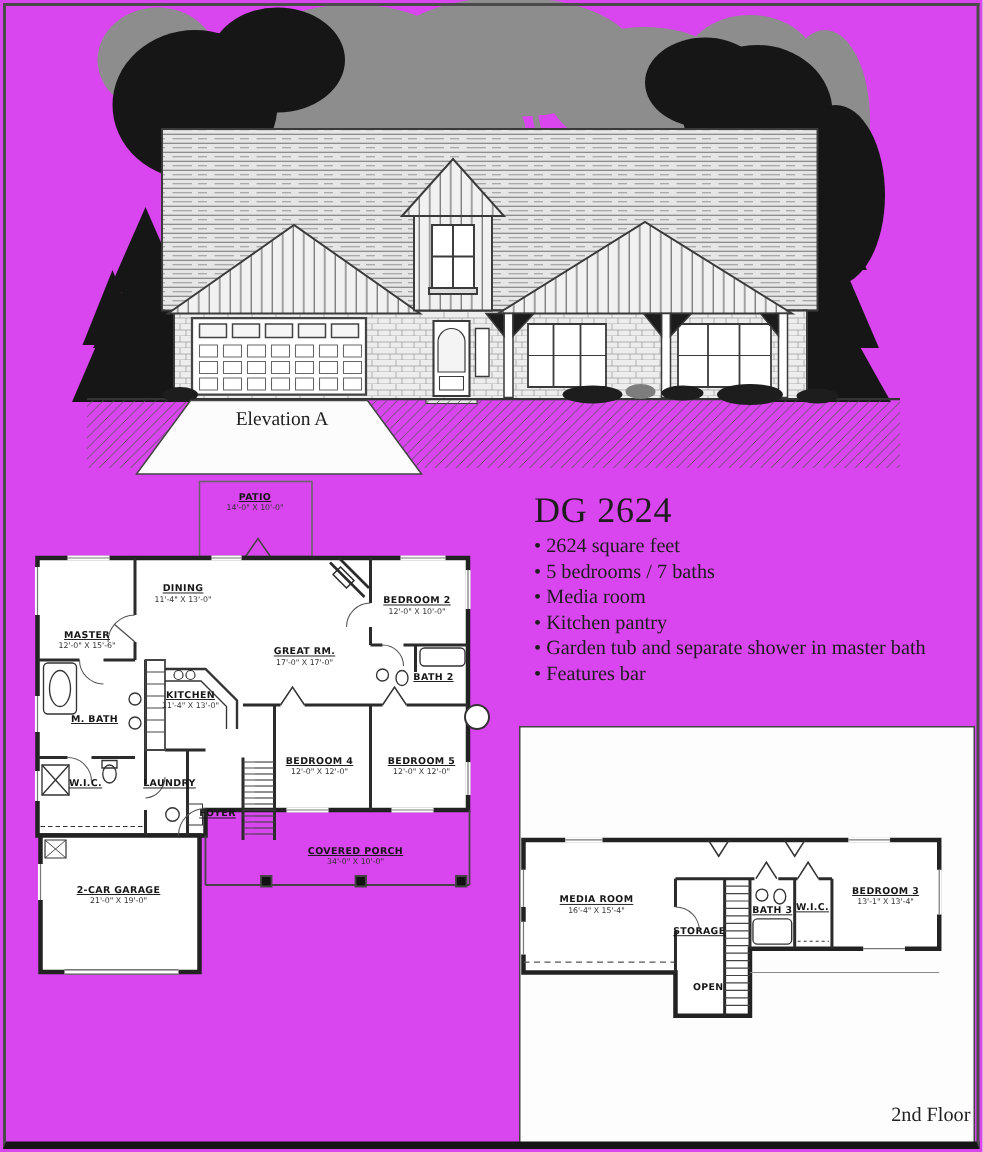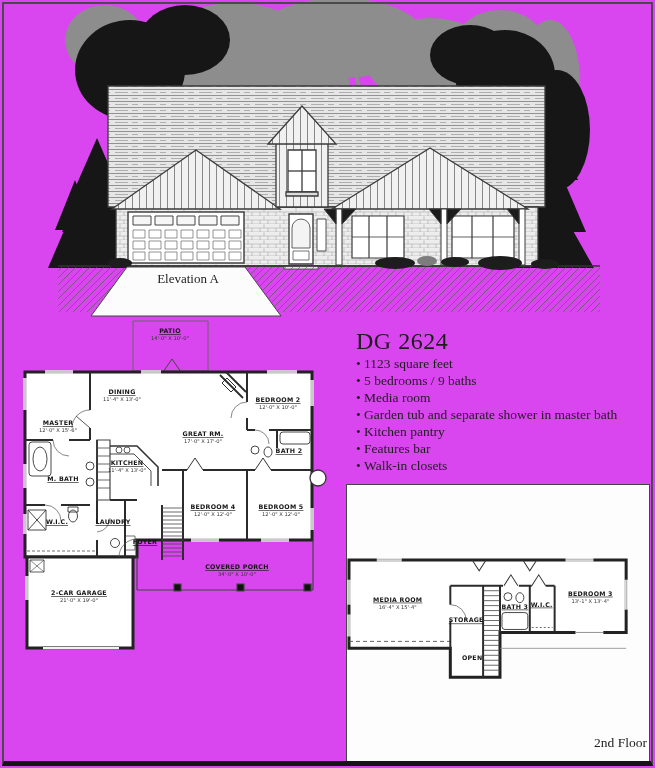--- a/index.html
+++ b/index.html
@@ -167,27 +167,26 @@
       </g>
       <ellipse cx="427" cy="261" rx="10" ry="5" fill="#7d7d7d"></ellipse>
       <polygon points="127,267 245,267 281,316 91,316" fill="#fcfcfc" stroke="#444" stroke-width="1"></polygon>
     </g>
     <text class="cap" x="188" y="283" text-anchor="middle">Elevation A</text>
   </svg>
 
   <div class="titleblock">
     <h1>DG 2624</h1>
     <ul>
-      <li>1123 square feet</li>
-      <li>5 bedrooms / 9 baths</li>
+      <li>2624 square feet</li>
+      <li>5 bedrooms / 7 baths</li>
       <li>Media room</li>
+      <li>Kitchen pantry</li>
       <li>Garden tub and separate shower in master bath</li>
-      <li>Kitchen pantry</li>
       <li>Features bar</li>
-      <li>Walk-in closets</li>
     </ul>
   </div>
 
   <svg class="fp1" viewBox="0 0 330 380">
     <g stroke="#666" stroke-width="1" fill="none">
       <rect x="118" y="3" width="75" height="50"></rect>
       <polyline points="148,54 157,41 166,54" stroke="#444"></polyline>
     </g>
 
     <g stroke="#222" stroke-width="3" fill="#fff">

